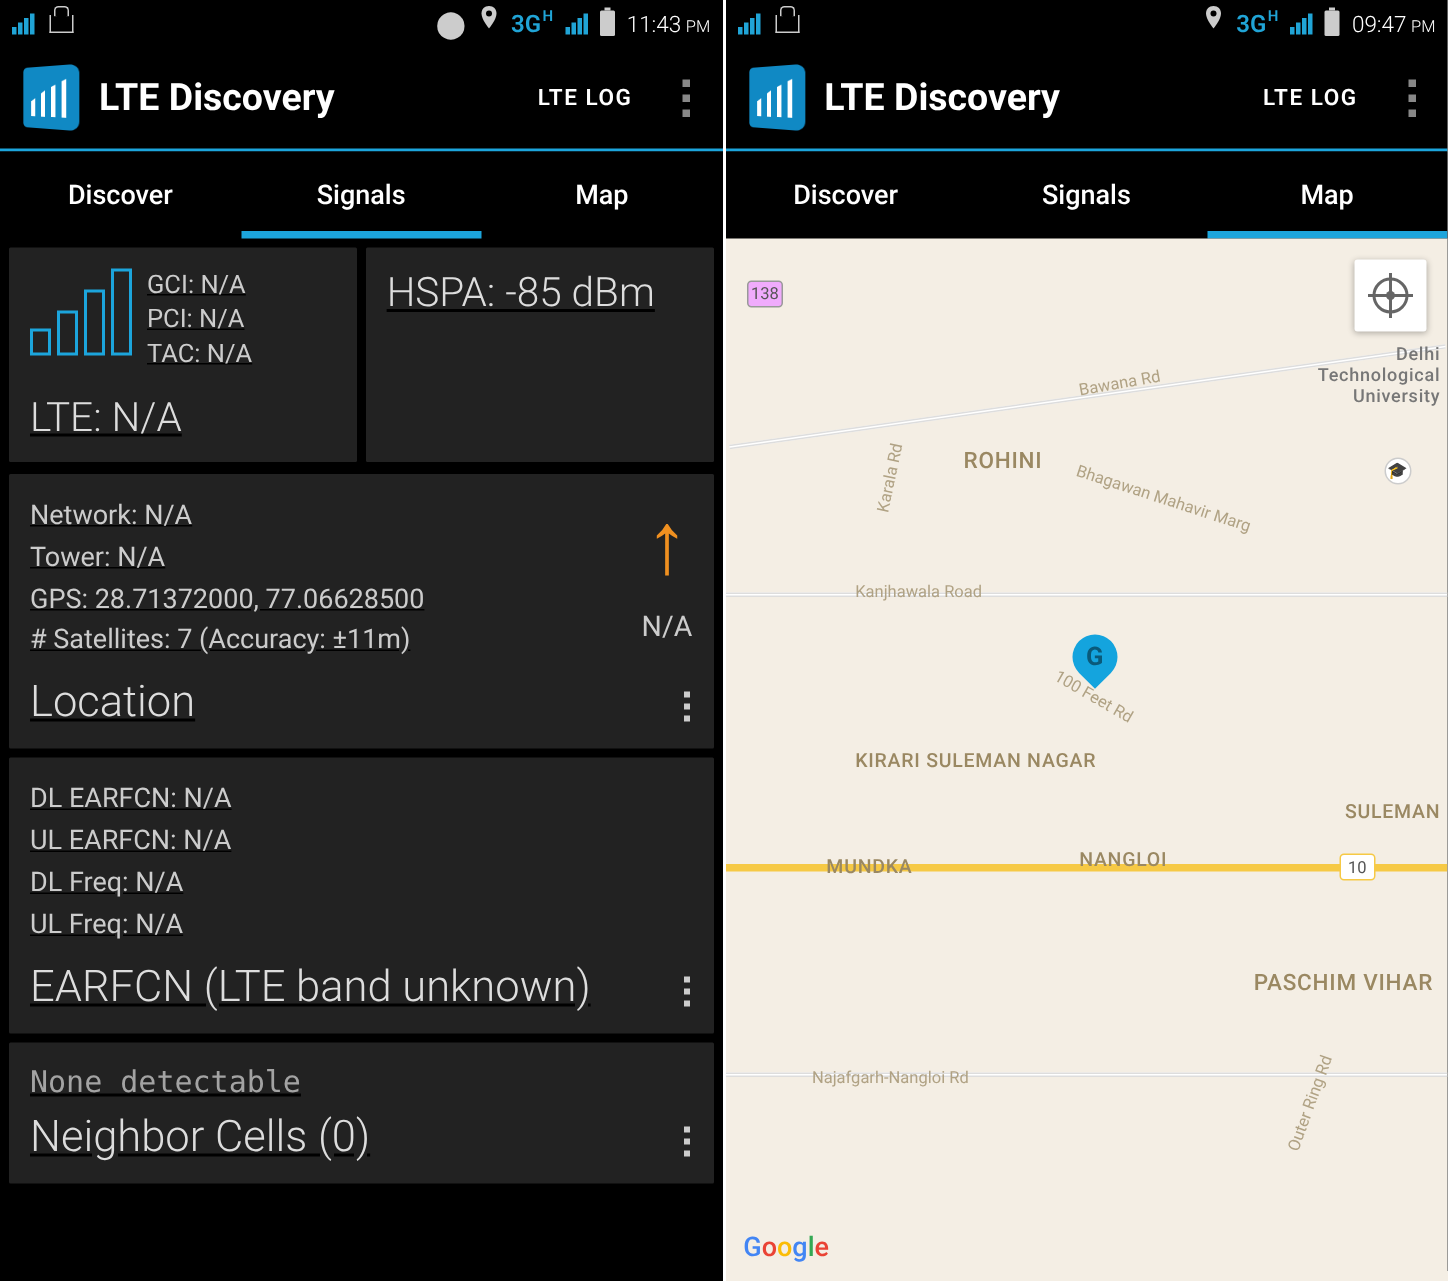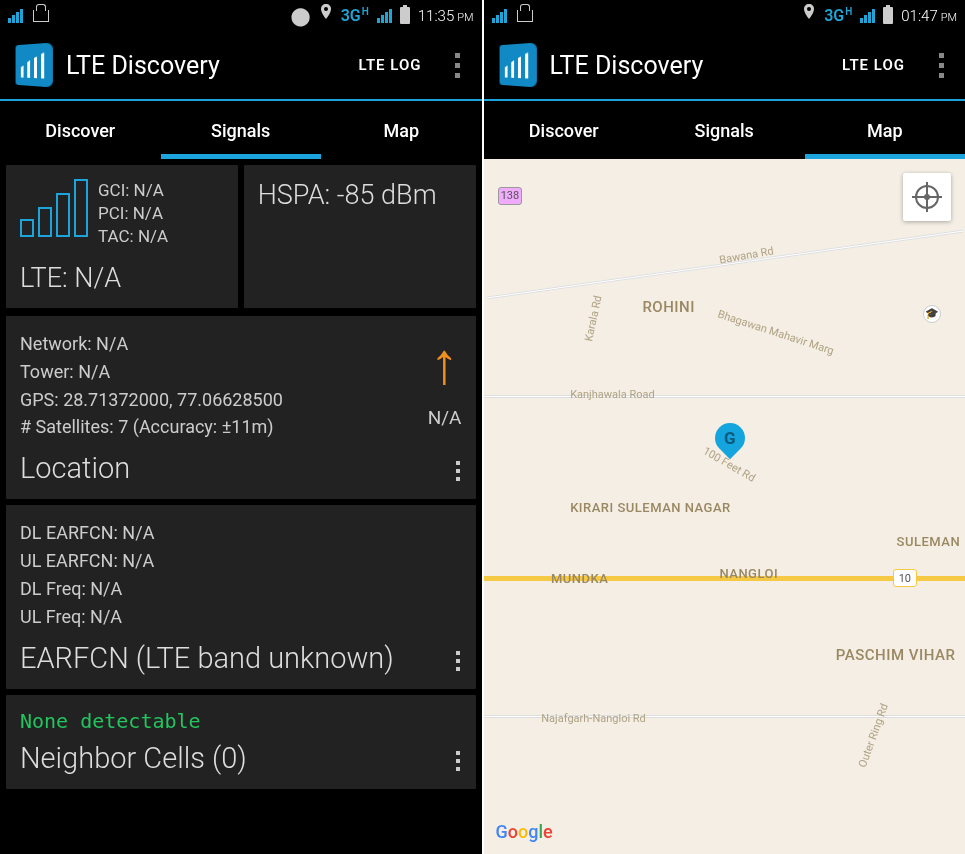--- a/index.html
+++ b/index.html
@@ -20,53 +20,53 @@
 .sb-3g { color:#20a4d6; font-weight:600; font-size:16px; display:flex; align-items:flex-start; }
 .sb-3g sup { font-size:10px; margin-left:1px; }
 .sb-batt { width:10px; height:17px; background:#ccc; border-radius:1px; position:relative; }
 .sb-batt::before { content:''; position:absolute; top:-2px; left:3px; width:4px; height:2px; background:#ccc; }
 .sb-time { font-size:15px; font-weight:300; }
 .sb-time small { font-size:11px; margin-left:3px; }
 
 .appbar { height:68px; background:#000; display:flex; align-items:center; padding:0 14px; }
 .app-logo { width:38px; height:42px; background:#1089c4; border-radius:3px 6px 6px 3px; position:relative; margin-right:14px; transform:perspective(60px) rotateY(-12deg); }
 .app-logo::after { content:''; position:absolute; inset:8px 6px; background:repeating-linear-gradient(90deg,#fff 0 3px,transparent 3px 7px); clip-path:polygon(0 60%,20% 45%,40% 30%,60% 20%,80% 10%,100% 0,100% 100%,0 100%); }
-.app-title { color:#fff; font-size:25px; font-weight:400; }
+.app-title { color:#fff; font-size:25px; font-weight:700; }
 .app-btn { margin-left:auto; color:#fff; font-size:15px; font-weight:600; letter-spacing:1px; padding:8px 12px; }
 .app-menu { width:20px; display:flex; flex-direction:column; gap:5px; align-items:center; margin-left:14px; padding:10px 6px; }
 .app-menu span { width:5px; height:5px; background:#888; }
 .appbar-line { height:2px; background:#1ca5dc; }
 
 .tabs { height:58px; background:#000; display:flex;text-align:center; }
 .tab { flex:1; display:flex; align-items:center; justify-content:center; color:#fff; font-size:18px; font-weight:500; position:relative; }
 .tab.active::after { content:''; position:absolute; bottom:0; left:0; right:0; height:5px; background:#1ca5dc; }
 
 .content { flex:1; background:#000; overflow:hidden; padding:6px; }
 .row { display:flex; gap:6px; }
-.card { background:#222; padding:14px; border-radius:1px; margin-bottom:6px; position:relative; }
+.card { background:#222; padding:14px; border-radius:1px; margin-bottom:6px; position:relative;text-decoration:underline; }
 .row .card { flex:1; margin-bottom:0; }
 .row { margin-bottom:8px; }
 
 .sigblock { display:flex; gap:10px; margin-bottom:14px; }
 .sigbars { display:flex; align-items:flex-end; gap:4px; height:58px; }
 .sigbars span { width:14px; background:#1ca5dc; }
 .sigbars.empty span { background:transparent; border:2px solid #1ca5dc; }
 .sigbars span:nth-child(1){height:18px} .sigbars span:nth-child(2){height:30px}
 .sigbars span:nth-child(3){height:44px} .sigbars span:nth-child(4){height:58px}
 .siginfo { color:#ccc; font-size:17px; line-height:1.35; }
 .sigmain { color:#ddd; font-size:27px; font-weight:300; }
 
 .loc-list { color:#ccc; font-size:18px; line-height:1.55; margin-bottom:10px; }
 .card-title { color:#ddd; font-size:29px; font-weight:300; }
 .card-menu { position:absolute; right:16px; bottom:18px; display:flex; flex-direction:column; gap:4px; }
 .card-menu span { width:4px; height:4px; background:#ccc; }
 .na-block { position:absolute; right:14px; top:24px; text-align:center; }
 .arrow { font-size:58px; color:#f09020; line-height:0.8; font-weight:700; }
 .na-txt { color:#ccc; font-size:19px; margin-top:20px; }
-.mono { font-family:monospace; font-size:20px; color:#22c55e; }
+.mono { font-family:monospace; font-size:20px; color:#a3a3a3; }
 
 .map { flex:1; background:#f4eee4; position:relative; overflow:hidden; }
 .map-locate { position:absolute; top:14px; right:14px; width:48px; height:48px; background:#fff; border-radius:2px; box-shadow:0 1px 4px rgba(0,0,0,.3); display:flex; align-items:center; justify-content:center; }
 .map-locate::after { content:''; width:20px; height:20px; border:2px solid #666; border-radius:50%; position:relative; }
 .map-locate::before { content:''; position:absolute; width:6px; height:6px; background:#666; border-radius:50%; }
 .map-loc-rays { position:absolute; width:30px; height:30px; }
 .map-loc-rays::before,.map-loc-rays::after { content:''; position:absolute; background:#666; }
 .map-loc-rays::before { width:2px; height:30px; left:14px; top:0; }
 .map-loc-rays::after { width:30px; height:2px; top:14px; left:0; }
 
@@ -108,21 +108,21 @@
           <span>3G</span>
           <sup>H</sup>
         </span>
       <div class="sb-signal">
           <span></span>
           <span></span>
           <span></span>
           <span></span>
         </div>
       <div class="sb-batt"></div>
-      <span class="sb-time"><span>11:35</span><small>PM</small></span>
+      <span class="sb-time"><span>11:43</span><small>PM</small></span>
     </div>
   </div>
 
   <div class="appbar">
     <div class="app-logo"></div>
     <div class="app-title">LTE Discovery</div>
     <div class="app-btn">LTE LOG</div>
     <div class="app-menu">
         <span></span>
         <span></span>
@@ -226,21 +226,21 @@
           <span>3G</span>
           <sup>H</sup>
         </span>
       <div class="sb-signal">
           <span></span>
           <span></span>
           <span></span>
           <span></span>
         </div>
       <div class="sb-batt"></div>
-      <span class="sb-time"><span>01:47</span><small>PM</small></span>
+      <span class="sb-time"><span>09:47</span><small>PM</small></span>
     </div>
   </div>
 
   <div class="appbar">
     <div class="app-logo"></div>
     <div class="app-title">LTE Discovery</div>
     <div class="app-btn">LTE LOG</div>
     <div class="app-menu">
         <span></span>
         <span></span>
@@ -260,20 +260,21 @@
     <div class="hwy"></div>
     <div class="hwy2" style="top:80%"></div>
     <div class="hwy2" style="top:15%;transform:rotate(-8deg)"></div>
 
     <div class="map-label big" style="top:20%;left:33%">ROHINI</div>
     <div class="map-label" style="top:49%;left:18%;text-align:center;line-height:1.3">KIRARI SULEMAN NAGAR</div>
     <div class="map-label" style="top:58.5%;left:49%">NANGLOI</div>
     <div class="map-label" style="top:59.3%;left:14%">MUNDKA</div>
     <div class="map-label big" style="top:70%;right:2%;text-align:left">PASCHIM VIHAR</div>
     <div class="map-label" style="top:54%;right:1%">SULEMAN</div>
+    <div class="map-label" style="top:10%;right:1%;color:#777;font-size:12px;text-align:right;max-width:90px">Delhi Technological University</div>
 
     <div class="map-road" style="top:13%;left:49%;transform:rotate(-10deg)">Bawana Rd</div>
     <div class="map-road" style="top:22%;left:18%;transform:rotate(-78deg)">Karala Rd</div>
     <div class="map-road" style="top:24%;left:48%;transform:rotate(18deg)">Bhagawan Mahavir Marg</div>
     <div class="map-road" style="top:33%;left:18%">Kanjhawala Road</div>
     <div class="map-road" style="top:43%;left:45%;transform:rotate(30deg)">100 Feet Rd</div>
     <div class="map-road" style="top:79.5%;left:12%">Najafgarh-Nangloi Rd</div>
     <div class="map-road" style="top:82%;right:12%;transform:rotate(-70deg)">Outer Ring Rd</div>
 
     <div class="shield sq" style="top:4%;left:3%">138</div>

